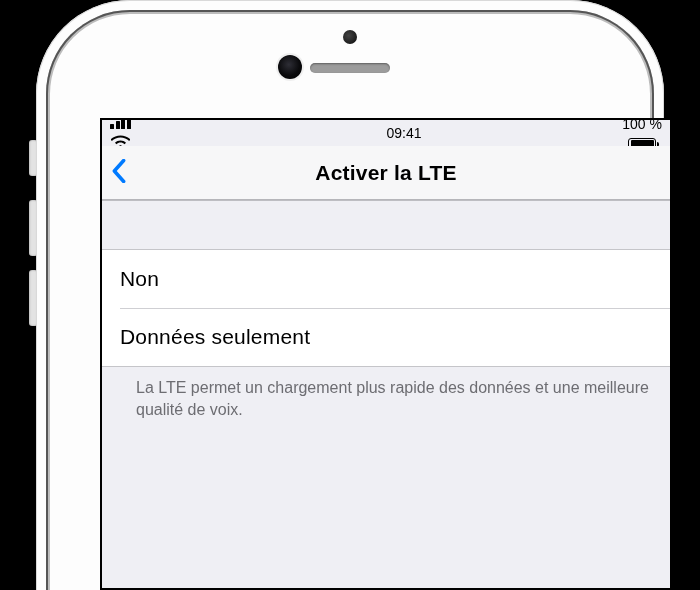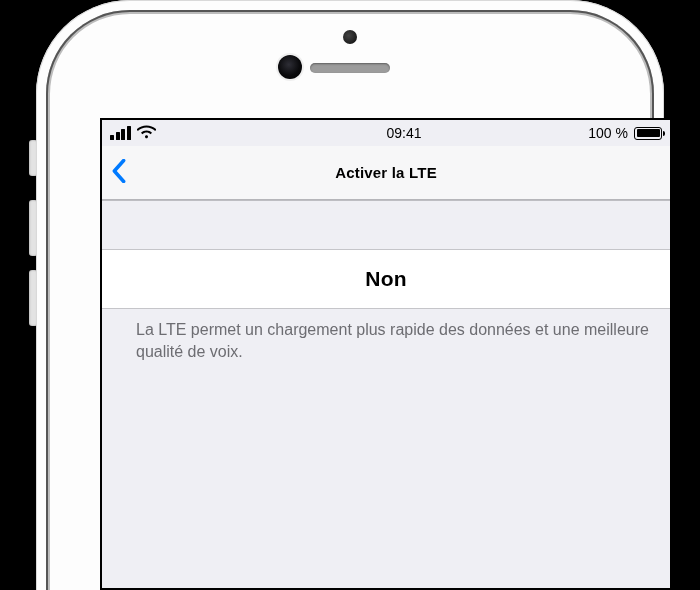--- a/index.html
+++ b/index.html
@@ -59,44 +59,44 @@
       position: absolute;
       left: 64px; top: 118px;
       width: 572px; height: 472px;
       background: #efeff4;
       border: 2px solid #000;
       overflow: hidden;
     }
 
     
     .status-bar { height: 26px; display: flex; align-items: center; justify-content: space-between; padding: 0 8px; font-size: 14px; font-weight: 500; color: #000; }
-    .status-left, .status-right { display: flex; align-items: center; gap: 6px; }
+    .status-left, .status-right { display: flex; align-items: center; gap: 6px; flex-direction: column; }
     .status-center { position: absolute; left: 0; right: 0; text-align: center; pointer-events: none; font-weight:400;padding-left:36px; }
 
     .signal-bars { display: inline-flex; align-items: flex-end; gap: 1.5px; }
     .signal-bars span { width: 4px; background: #000; display: inline-block; border-radius: 0.5px; }
     .signal-bars span:nth-child(1){height:5px;}
     .signal-bars span:nth-child(2){height:8px;}
     .signal-bars span:nth-child(3){height:11px;}
     .signal-bars span:nth-child(4){height:14px;}
 
     .battery { display:inline-flex; align-items:center; }
     .battery-body { width: 28px; height: 13px; border: 1.5px solid #000; border-radius: 3px; position: relative; }
     .battery-body::after { content:""; position:absolute; right:-4px; top:3px; width:2.5px; height:5px; background:#000; border-radius: 0 2px 2px 0; }
     .battery-fill { position:absolute; inset:1.5px; background:#000; border-radius:1px; }
 
     
     .nav-header { height: 54px; background: #f7f7f8; border-bottom: 1px solid #b6b6ba; display:flex; align-items:center; position:relative; }
     .back-chevron { position:absolute; left: 10px; top: 50%; transform: translateY(-50%); width: 16px; height: 28px; color:#007aff; }
-    .nav-title { flex:1; text-align:center; font-size: 15px; font-weight:600; letter-spacing:0.2px; color:#000; }
+    .nav-title { flex:1; text-align:center; font-size: 21px; font-weight:600; letter-spacing:0.2px; color:#000; }
 
     .gap-section { height: 50px; border-top: 1px solid #bdbdc2; border-bottom: 1px solid #c5c5c9; background:#efeff4; }
 
     .list { background:#fff; }
-    .row { height: 58px; padding: 0 18px; display:flex; align-items:center; justify-content:center; position:relative;font-weight:bold; }
+    .row { height: 58px; padding: 0 18px; display:flex; align-items:center; justify-content:flex-start; position:relative; }
     .row + .row::before { content:""; position:absolute; left:18px; right:0; top:0; height:1px; background:#cfcfd3; }
     .row-label { font-size: 21px; color:#000; letter-spacing:0.2px; }
     .check { color:#007aff; width:20px; height:20px; }
     .list-end { height:1px; background:#c5c5c9; }
 
     .footer-text { padding: 10px 18px 0 34px; font-size: 16px; color:#6d6d72; line-height:1.35; }
   </style>
 </head>
 <body>
 
@@ -145,19 +145,22 @@
       </span>
       <div class="nav-title">Activer la LTE</div>
     </div>
 
     <div class="gap-section"></div>
 
     <div class="list">
       <div class="row">
         <span class="row-label">Non</span>
       </div>
+      <div class="row">
+        <span class="row-label">Données seulement</span>
+      </div>
     </div>
     <div class="list-end"></div>
 
     <div class="footer-text">La LTE permet un chargement plus rapide des données et une meilleure qualité de voix.</div>
 
   </div>
 </div>
 
 </body></html>

